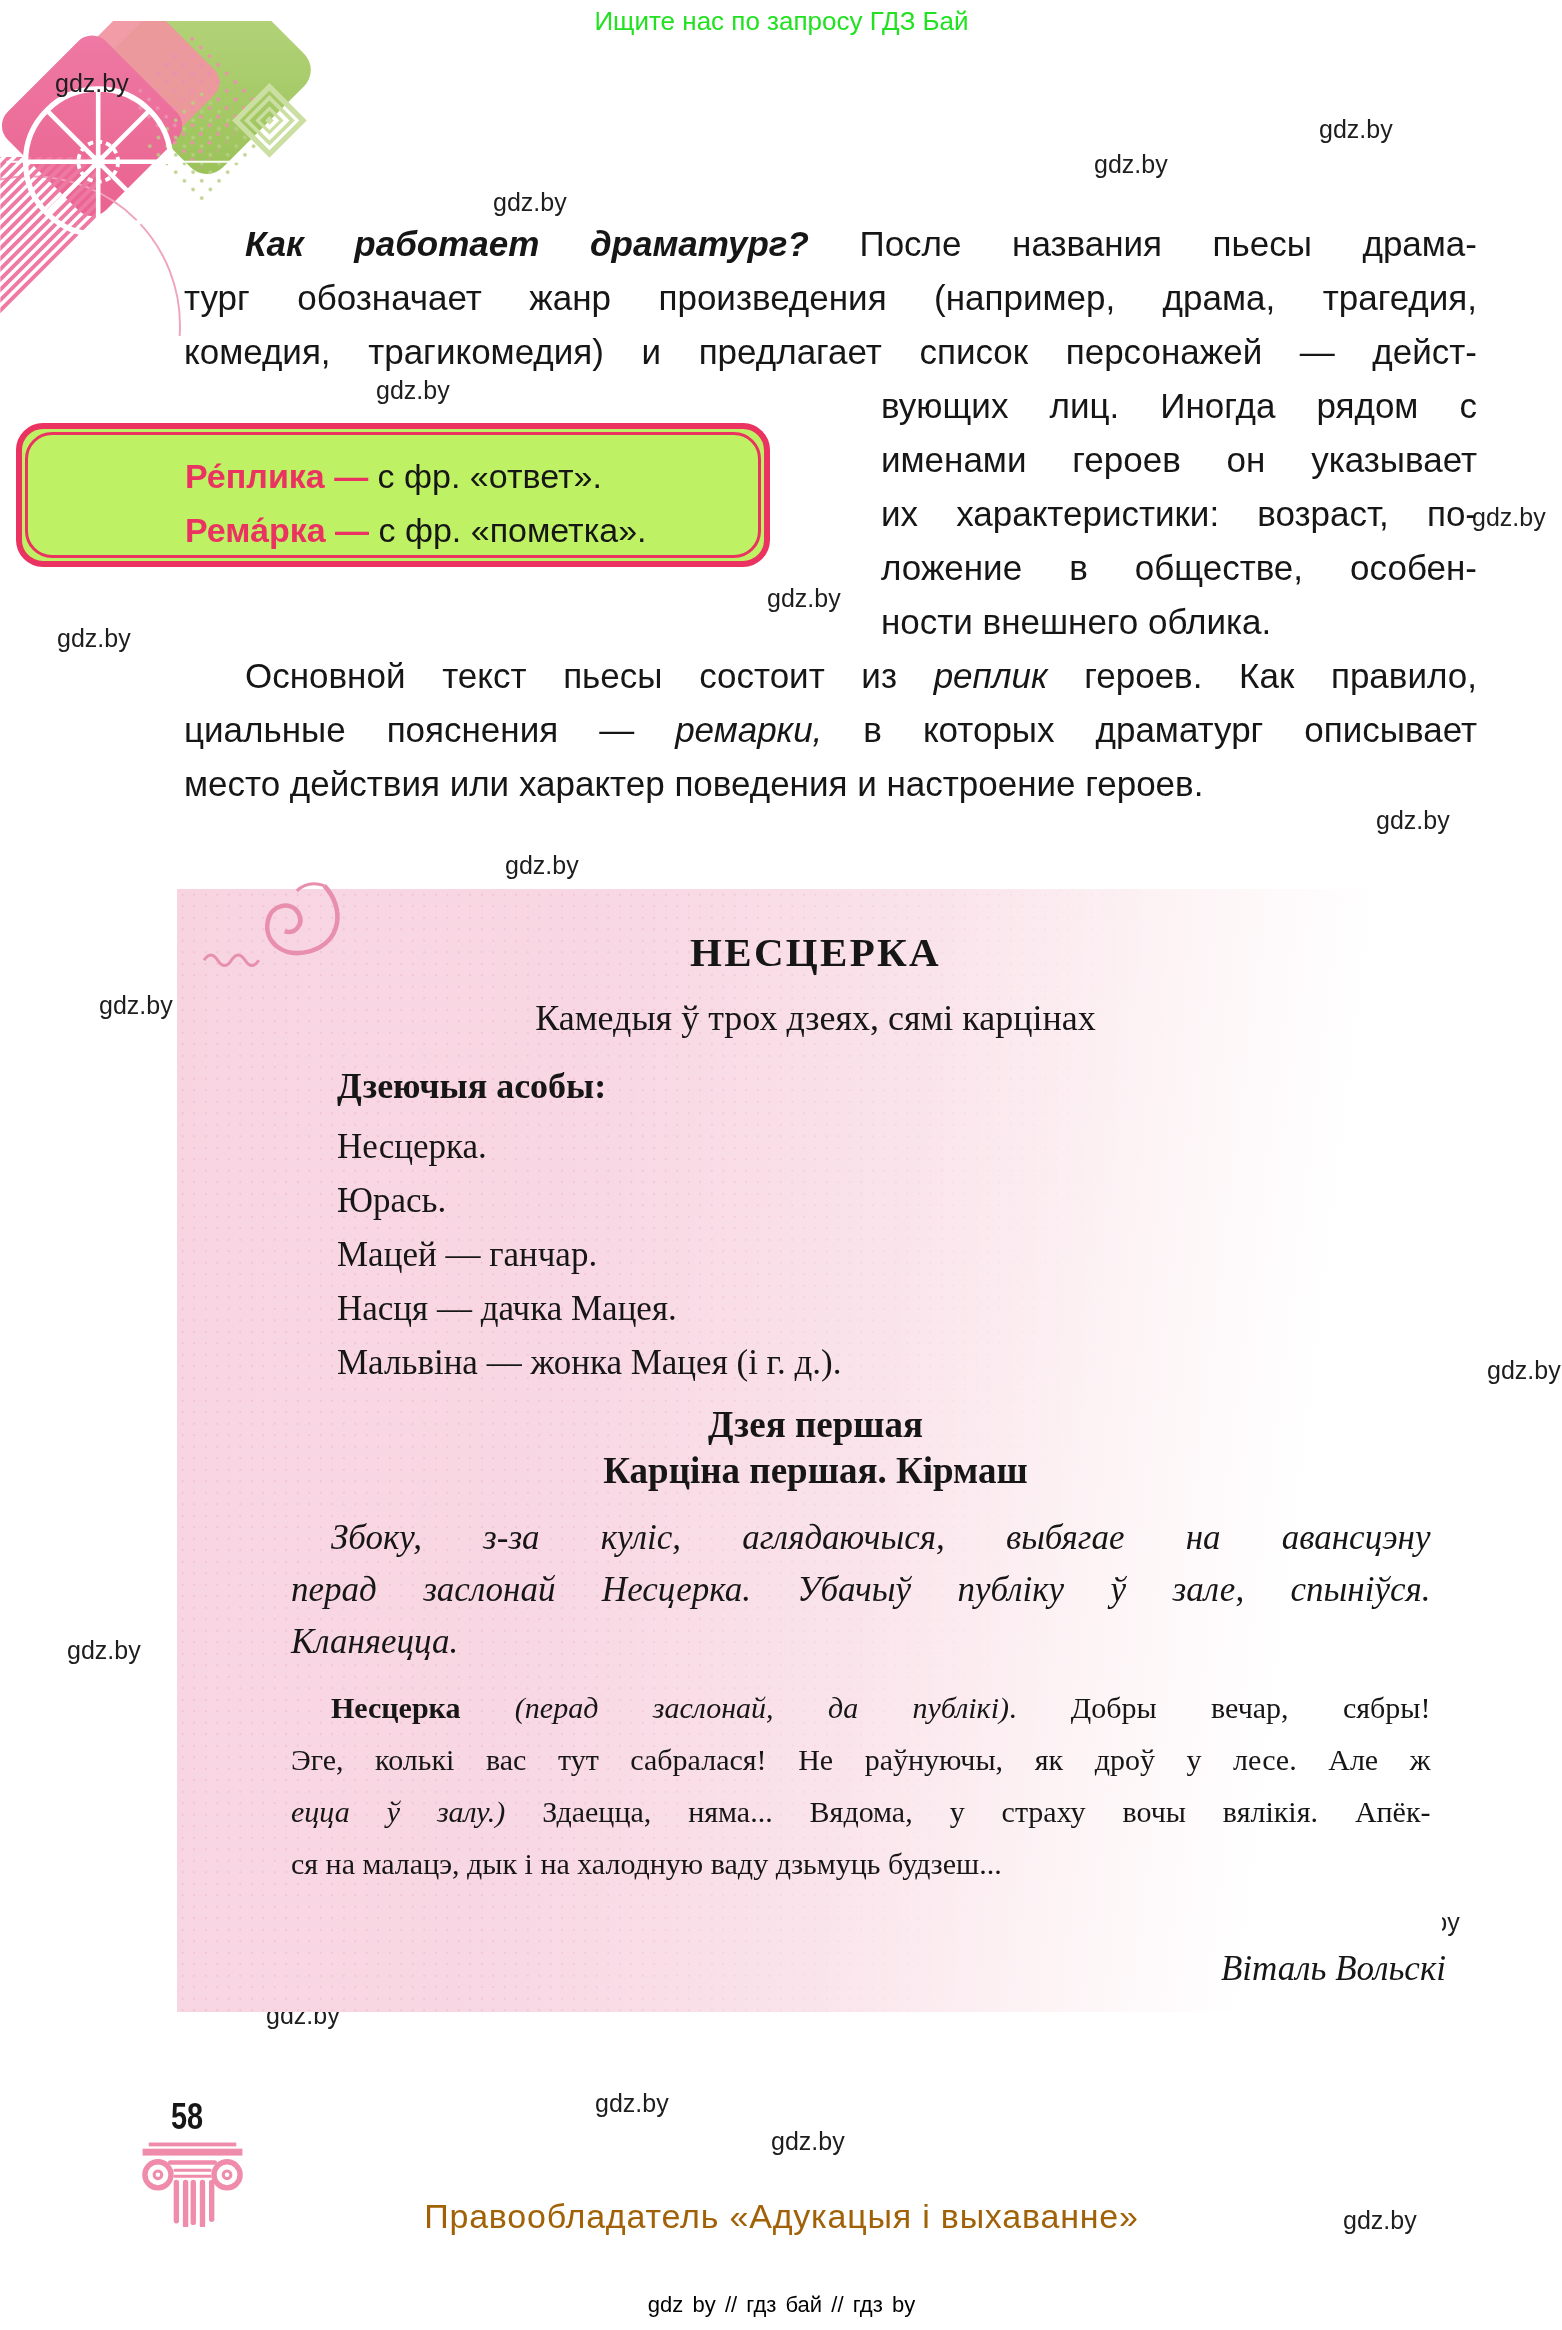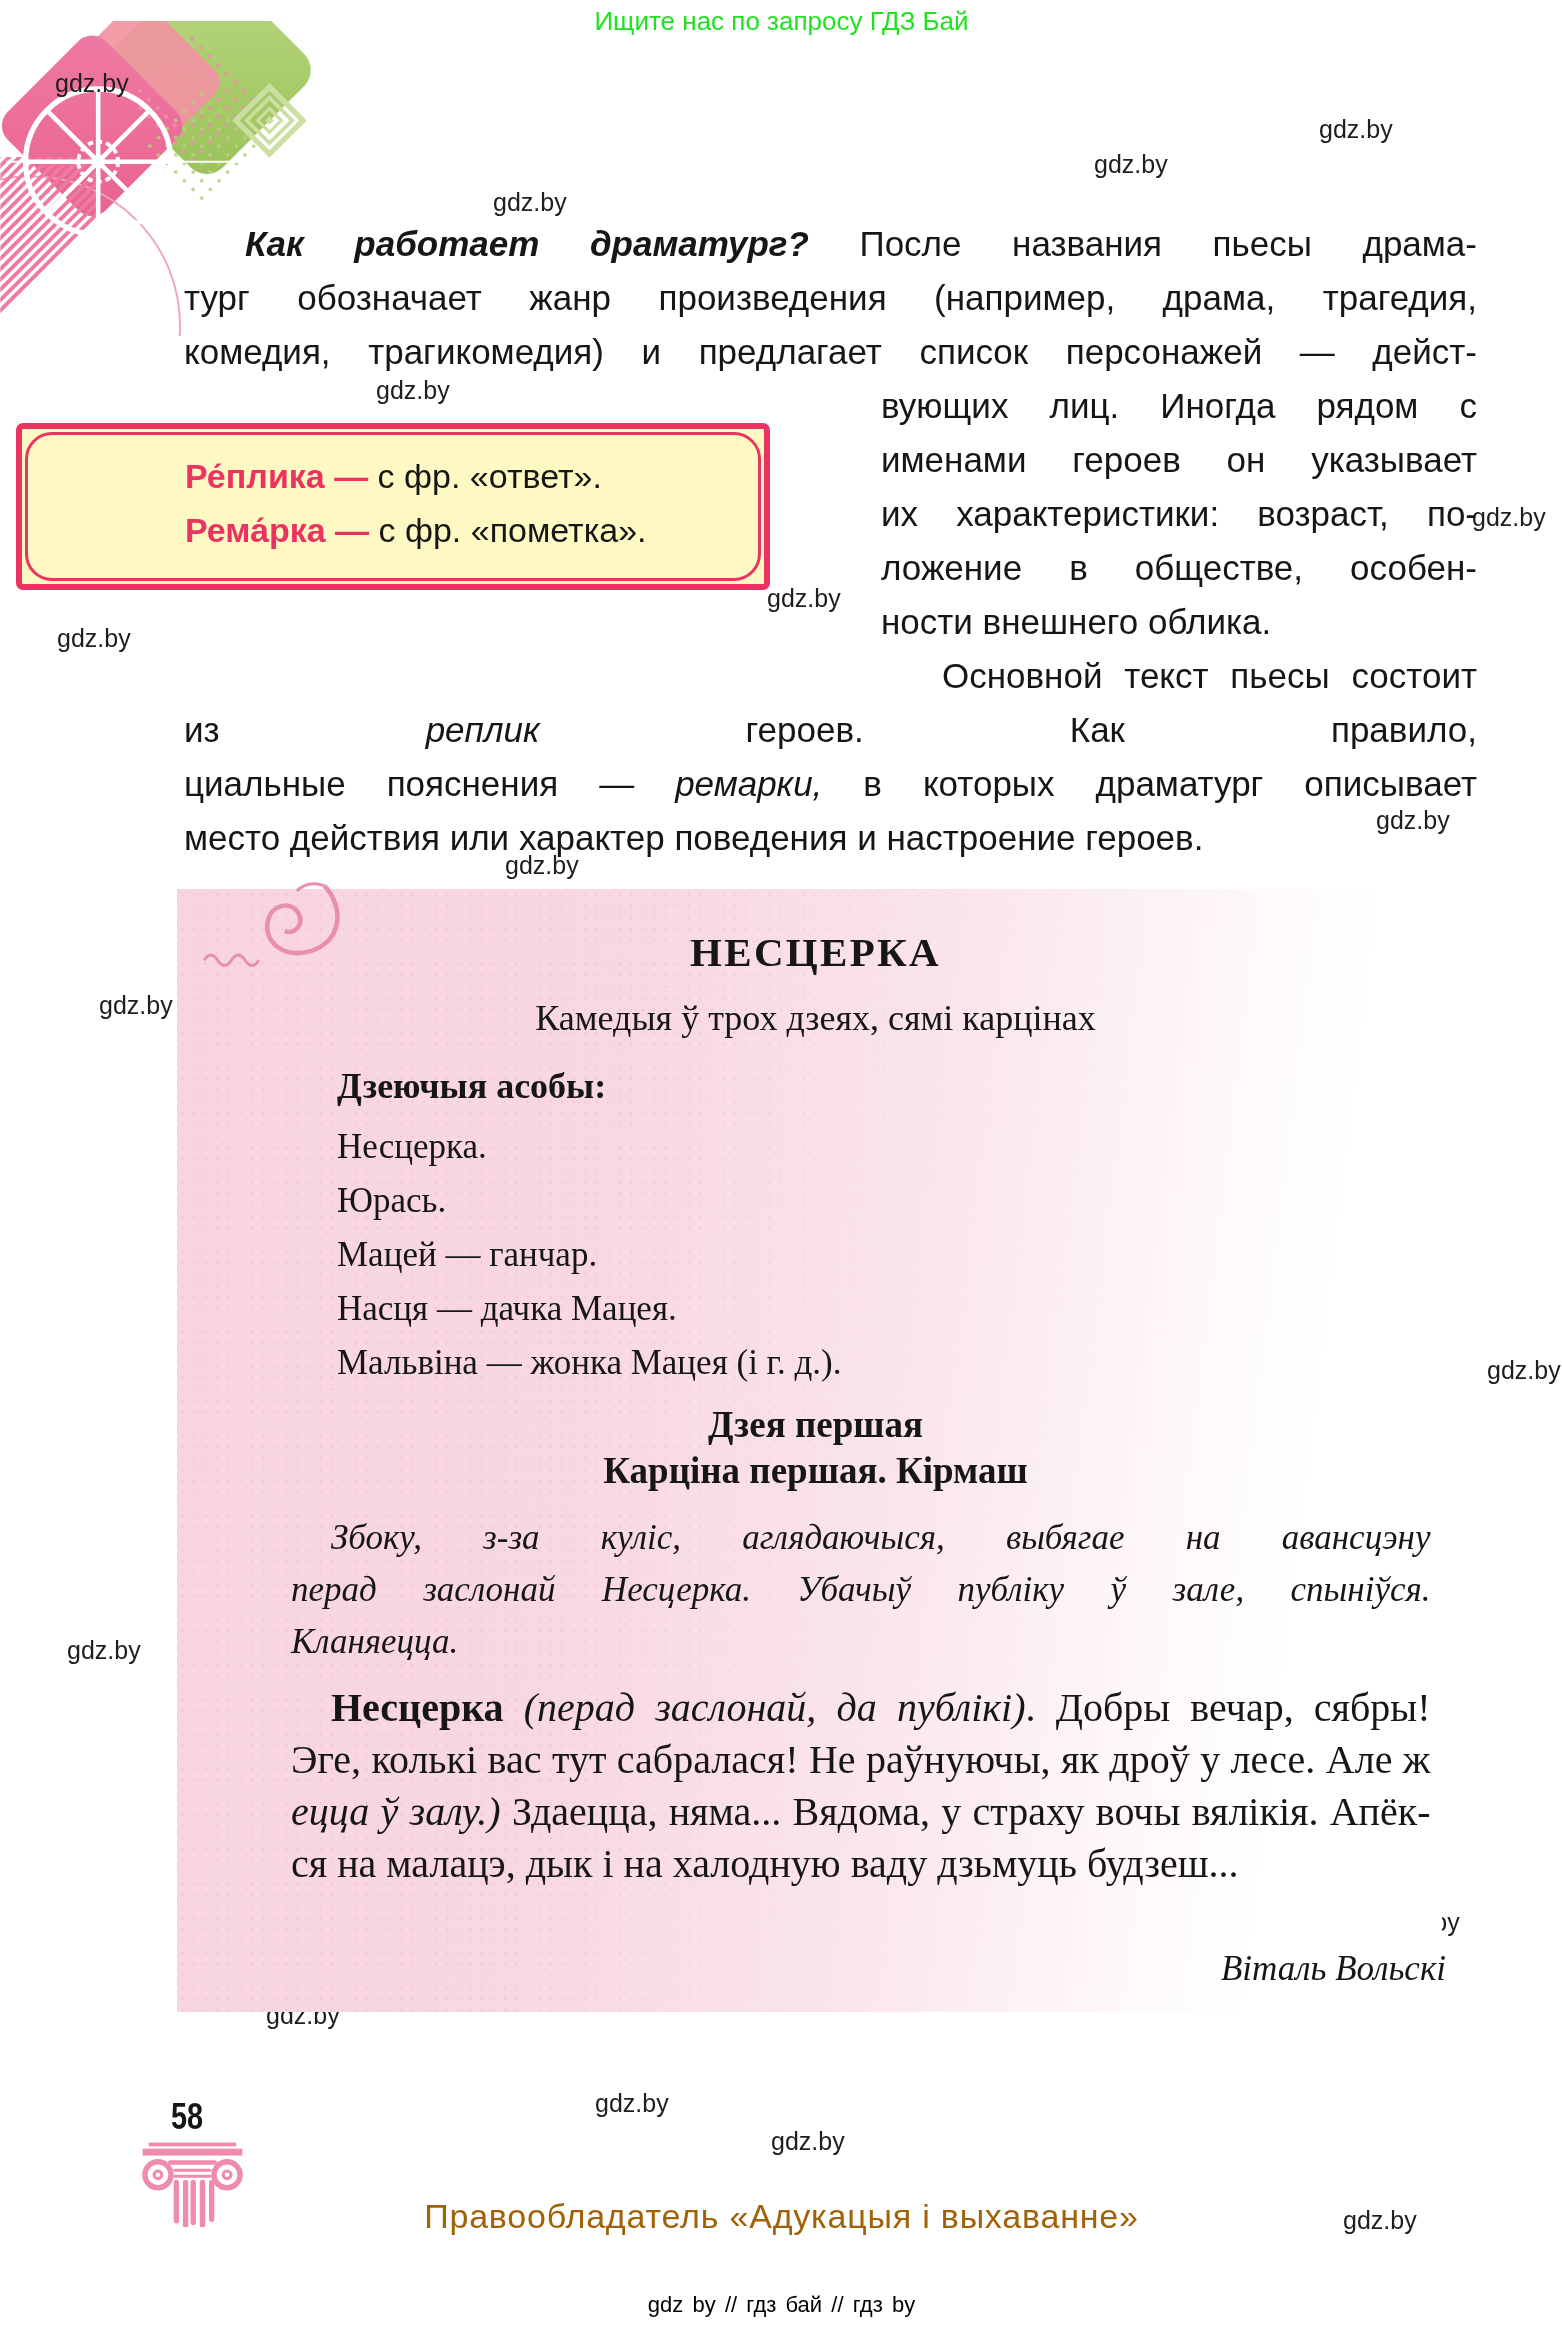--- a/index.html
+++ b/index.html
@@ -15,23 +15,23 @@
   .s-pink{color:#ea3360;font-weight:bold;}
   
   .promo{position:absolute;left:0;right:0;top:6.1px;text-align:center;
          font-size:26px;color:#21e121;}
   
   .wm{position:absolute;font-size:25px;color:#1e1e1e;white-space:nowrap;}
   
   .intro{position:absolute;left:184px;top:217px;width:1293px;
          font-size:35px;line-height:54px;}
   .intro .line.first{text-indent:61px;}
-  .defbox{float:left;box-sizing:border-box;width:754px;height:167px;
-          margin:44px 111px 60px -168px;border:6.9px solid #ea3360;border-radius:7px;
-          position:relative;background:#fef9c3;}
+  .defbox{float:left;box-sizing:border-box;width:754px;height:144px;
+          margin:44px 111px 60px -168px;border:6.9px solid #ea3360;border-radius:27px;
+          position:relative;background:#bef264;}
   .defbox::after{content:"";position:absolute;inset:3.1px;border:3.1px solid #ea3360;border-radius:27px;}
   .defbox-text{position:absolute;left:163px;top:20px;font-size:34px;line-height:54px;white-space:nowrap;}
   
   .panel{position:absolute;left:177px;top:889px;width:1265px;height:1123px;
          background:linear-gradient(97deg,#f8d4e1 0%,#f8d8e4 34%,#fae4eb 55%,#fdf4f6 72%,#ffffff 86%);
          font-family:"Liberation Serif",serif;}
   .panel-dots{position:absolute;inset:0;
          background-image:radial-gradient(rgba(231,148,180,.28) 1.2px,transparent 1.3px);
          background-size:11.5px 11.5px;
          -webkit-mask-image:linear-gradient(100deg,#000 35%,transparent 70%);
@@ -40,21 +40,21 @@
   .play-title{text-align:center;font-weight:bold;font-size:41px;line-height:47px;letter-spacing:2.3px;}
   .play-subtitle{text-align:center;font-size:36px;line-height:44px;margin-top:20px;}
   .cast{margin:23px 11.5px 0 148px;font-size:35px;}
   .cast-header{font-weight:bold;font-size:36px;line-height:46px;}
   .cast-list{margin-top:10.7px;line-height:54px;}
   .act-heading{margin-top:12.2px;text-align:center;font-weight:bold;font-size:37px;line-height:46px;}
   .scene-heading{text-align:center;font-weight:bold;font-size:37px;line-height:46px;}
   .stage{margin:18.4px 11.5px 0 102px;font-size:35px;line-height:52px;}
   .stage .line{font-style:italic;}
   .stage .line.first{text-indent:40px;}
-  .dialogue{margin:13.8px 11.5px 0 102px;font-size:40px;line-height:52px;}
+  .dialogue{margin:13.8px 11.5px 0 102px;font-size:30px;line-height:52px;}
   .dialogue .line.first{text-indent:40px;}
   .author{position:absolute;left:0;right:117px;top:1949px;text-align:right;
           font-family:"Liberation Serif",serif;font-style:italic;font-size:35px;}
   
   .pagenum{position:absolute;left:171px;top:2096px;font-size:37px;font-weight:bold;
            transform:scaleX(.78);transform-origin:left top;}
   .copyright{position:absolute;left:0;right:0;top:2197px;text-align:center;
              font-size:34px;letter-spacing:0.8px;color:#a16207;}
   .links{position:absolute;left:0;right:0;top:2292px;text-align:center;
          font-size:22px;color:#000000;word-spacing:3.1px;}

